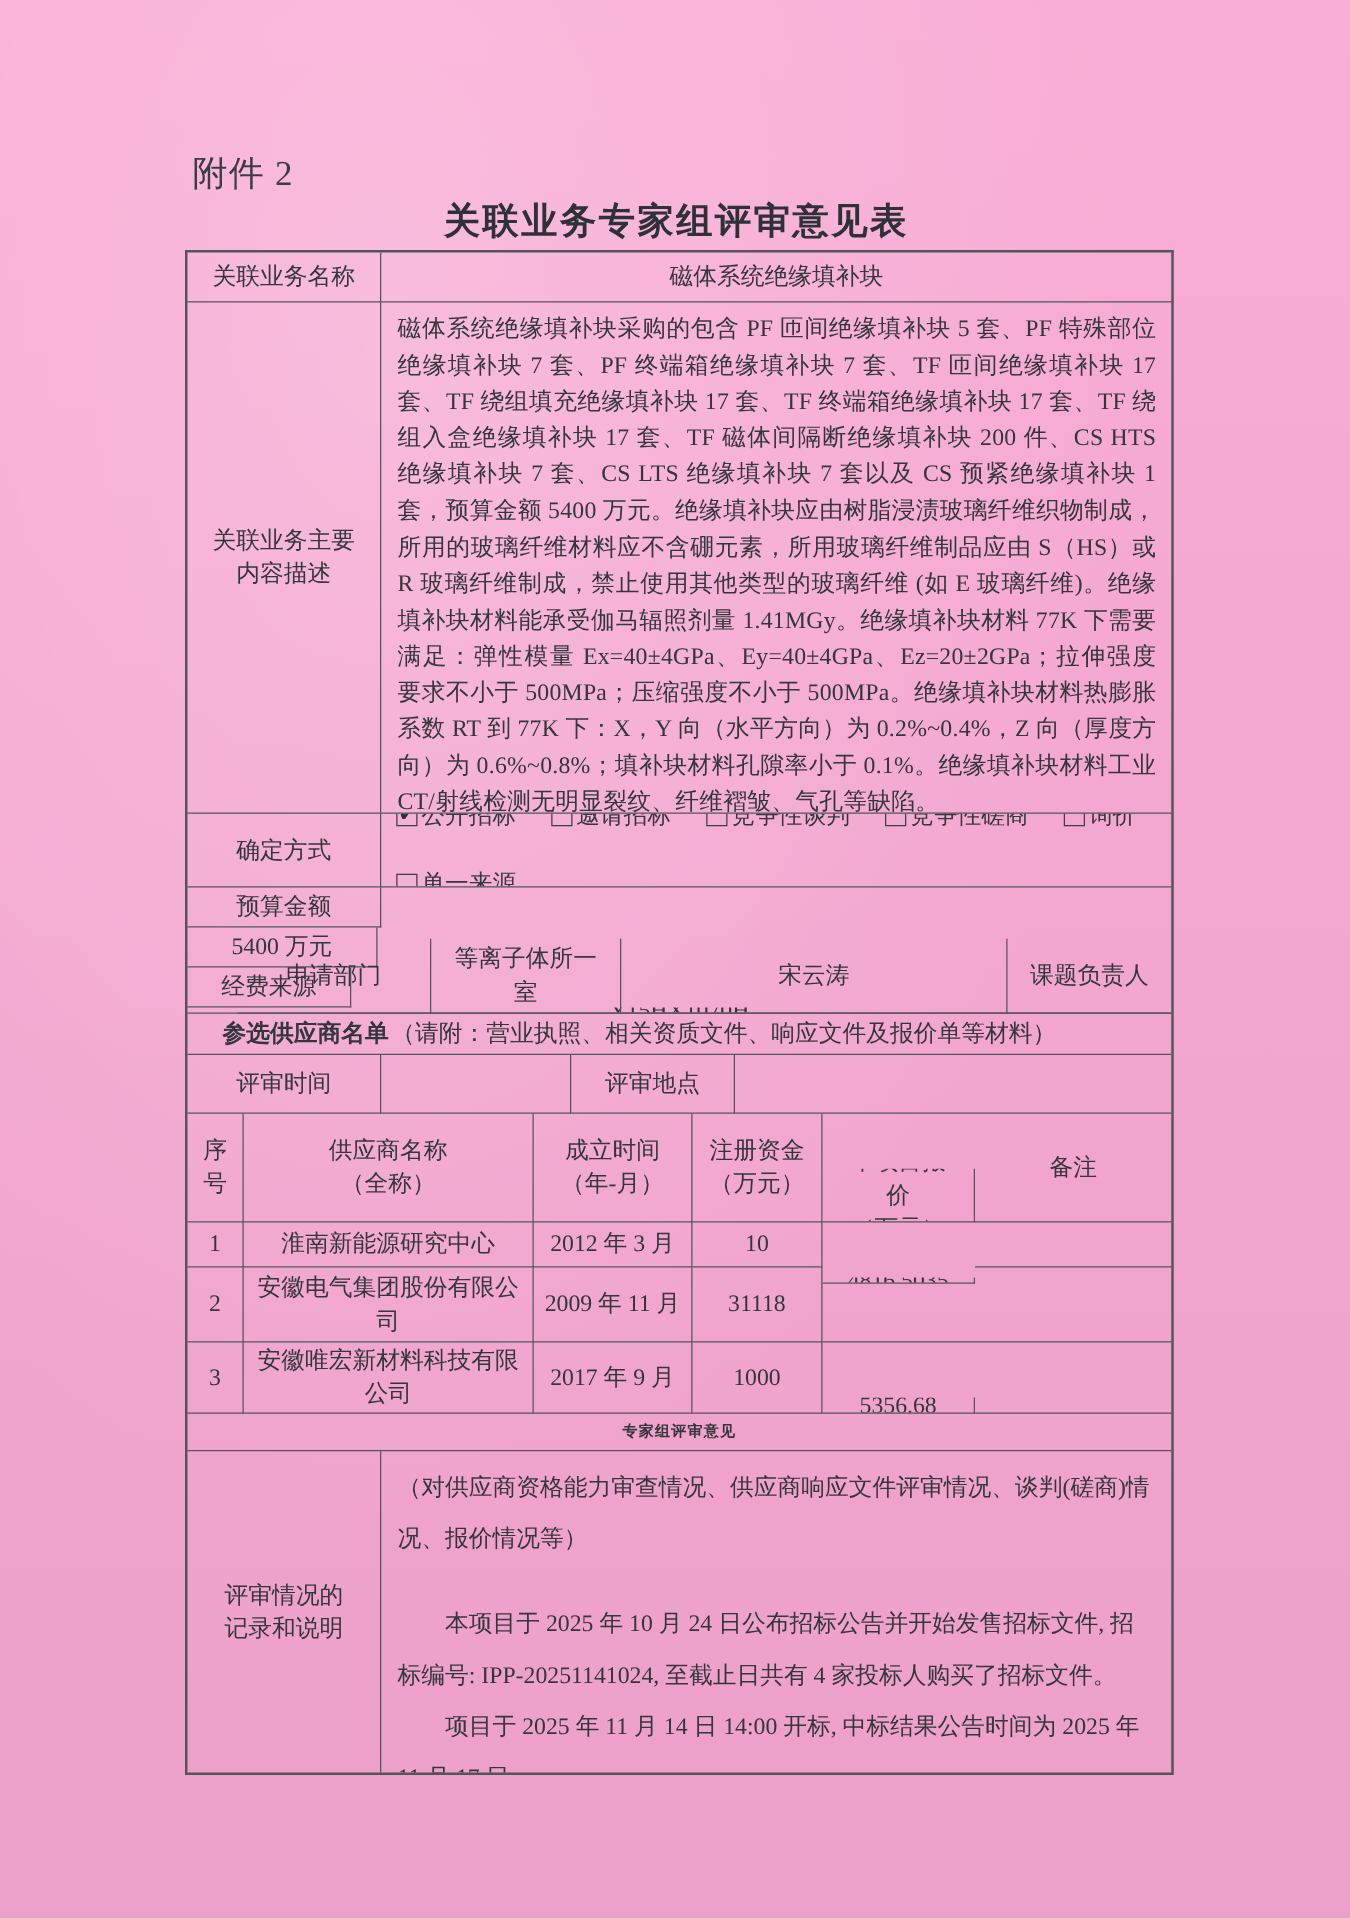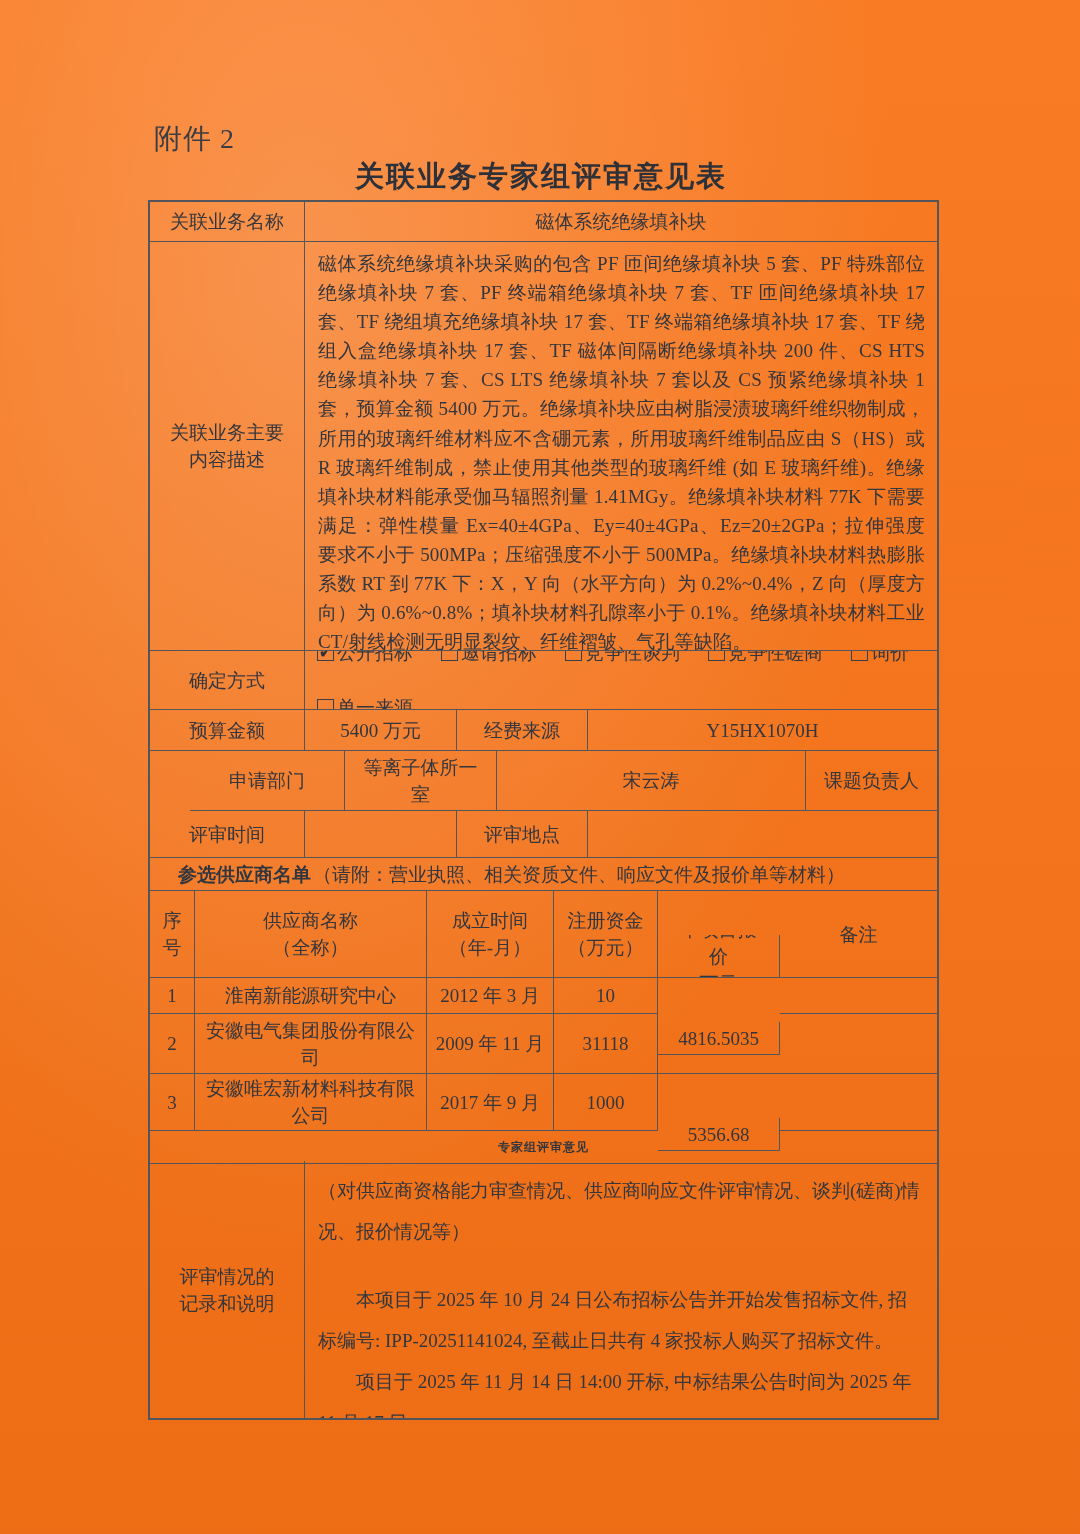--- a/index.html
+++ b/index.html
@@ -1,36 +1,36 @@
 <!DOCTYPE html>
 <html><head>
 <meta charset="utf-8">
 <style>
   html,body { margin:0; padding:0; background:#b9bbc0; }
   .page {
     position:relative; width:1080px; height:1534px; overflow:hidden;
     background:linear-gradient(128deg,#dcddе0 0%, #d8d9dc 30%, #d3d5d9 62%, #cdcfd4 100%);
-    background-color:#f97316;
+    background-color:#f9a8d4;
     font-family:"Liberation Serif","DejaVu Serif",serif;
     color:#34363d;
   }
   .sheen { position:absolute; inset:0; pointer-events:none;
     background:radial-gradient(ellipse at 28% 18%, rgba(255,255,255,0.20), rgba(0,0,0,0) 55%),
                linear-gradient(180deg, rgba(255,255,255,0.06), rgba(0,0,0,0.05));
   }
   .attachment { position:absolute; left:154px; top:120px; font-size:28px; letter-spacing:1px; color:#3b3d44; }
   .doc-title { position:absolute; left:0; top:157px; width:1082px; text-align:center;
     font-size:29px; font-weight:bold; letter-spacing:2px; color:#2f3138; }
 
   .tbl { position:absolute; left:148px; top:200px; width:787px; border:2px solid #53555d; background:transparent; }
   .row { display:flex; }
   .cell {
     box-sizing:border-box; border-right:1.5px solid #53555d; border-bottom:1.5px solid #53555d;
     display:flex; align-items:center; justify-content:center; text-align:center;
-    font-size:19px; line-height:27px; padding:16px 6px; overflow:hidden;
+    font-size:19px; line-height:27px; padding:2px 6px; overflow:hidden;
   }
   .row .cell:last-child { border-right:none; }
   .row:last-child .cell { border-bottom:none; }
   .pre { white-space:pre-line; }
   .bold { font-weight:bold; }
 
   
   .w-label { width:155px; flex:none; }
   .w-rest  { flex:1; }
   .w-c2 { width:152px; flex:none; }
@@ -38,21 +38,21 @@
   .w-sno { width:45px; flex:none; }
   .w-sname { width:232px; flex:none; }
   .w-sdate { width:127px; flex:none; }
   .w-scap { width:104px; flex:none; }
   .w-sprice { width:122px; flex:none;margin-top:44px; }
 
   
   .h-name { height:40px; }
   .h-desc { height:409px; }
   .h-method { height:59px; }
-  .h-budget { height:41px; }
+  .h-budget { height:41px;flex-direction:column; }
   .h-dept { height:60px;margin-left:40px; }
   .h-time { height:47px; }
   .h-supt { height:33px; }
   .h-shead { height:87px; }
   .h-s1 { height:36px; }
   .h-s2 { height:60px; }
   .h-s3 { height:57px; }
   .h-opt { height:30px; }
   .h-record { height:257px; }
 
@@ -142,32 +142,32 @@
       <div class="cell w-rest">Y15HX1070H</div>
     </div>
 
     <div class="row h-dept">
       <div class="cell w-label">申请部门</div>
       <div class="cell w-c2 tight-wrap">等离子体所一室</div>
       <div class="cell w-rest">宋云涛</div>
       <div class="cell w-c3">课题负责人</div>
     </div>
 
-    <div class="row h-time">
-      <div class="cell w-label">评审时间</div>
-      <div class="cell w-c2"></div>
-      <div class="cell w-c3">评审地点</div>
-      <div class="cell w-rest"></div>
-    </div>
-
     <div class="row h-supt">
       <div class="cell w-rest section-cell">
         <span class="bold">参选供应商名单</span>
         <span>（请附：营业执照、相关资质文件、响应文件及报价单等材料）</span>
       </div>
+    </div>
+
+    <div class="row h-time">
+      <div class="cell w-label">评审时间</div>
+      <div class="cell w-c2"></div>
+      <div class="cell w-c3">评审地点</div>
+      <div class="cell w-rest"></div>
     </div>
 
     <div class="row h-shead">
       <div class="cell w-sno pre">序
 号</div>
       <div class="cell w-sname pre">供应商名称
 （全称）</div>
       <div class="cell w-sdate pre">成立时间
 （年-月）</div>
       <div class="cell w-scap pre">注册资金

